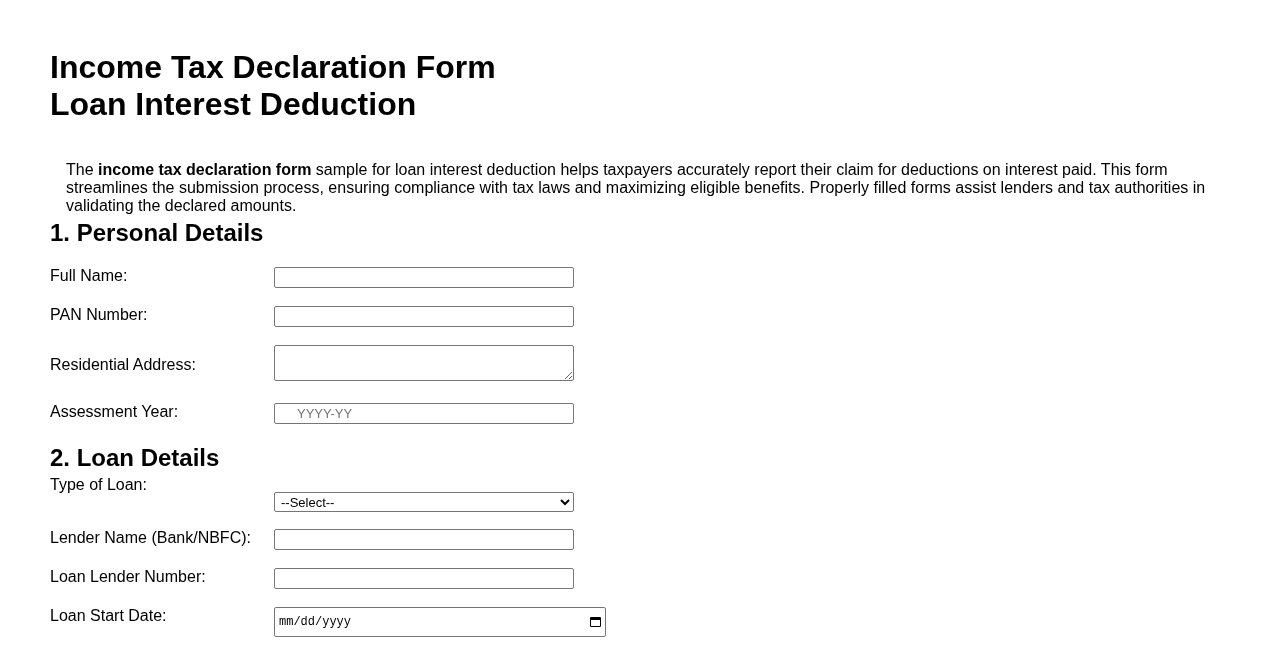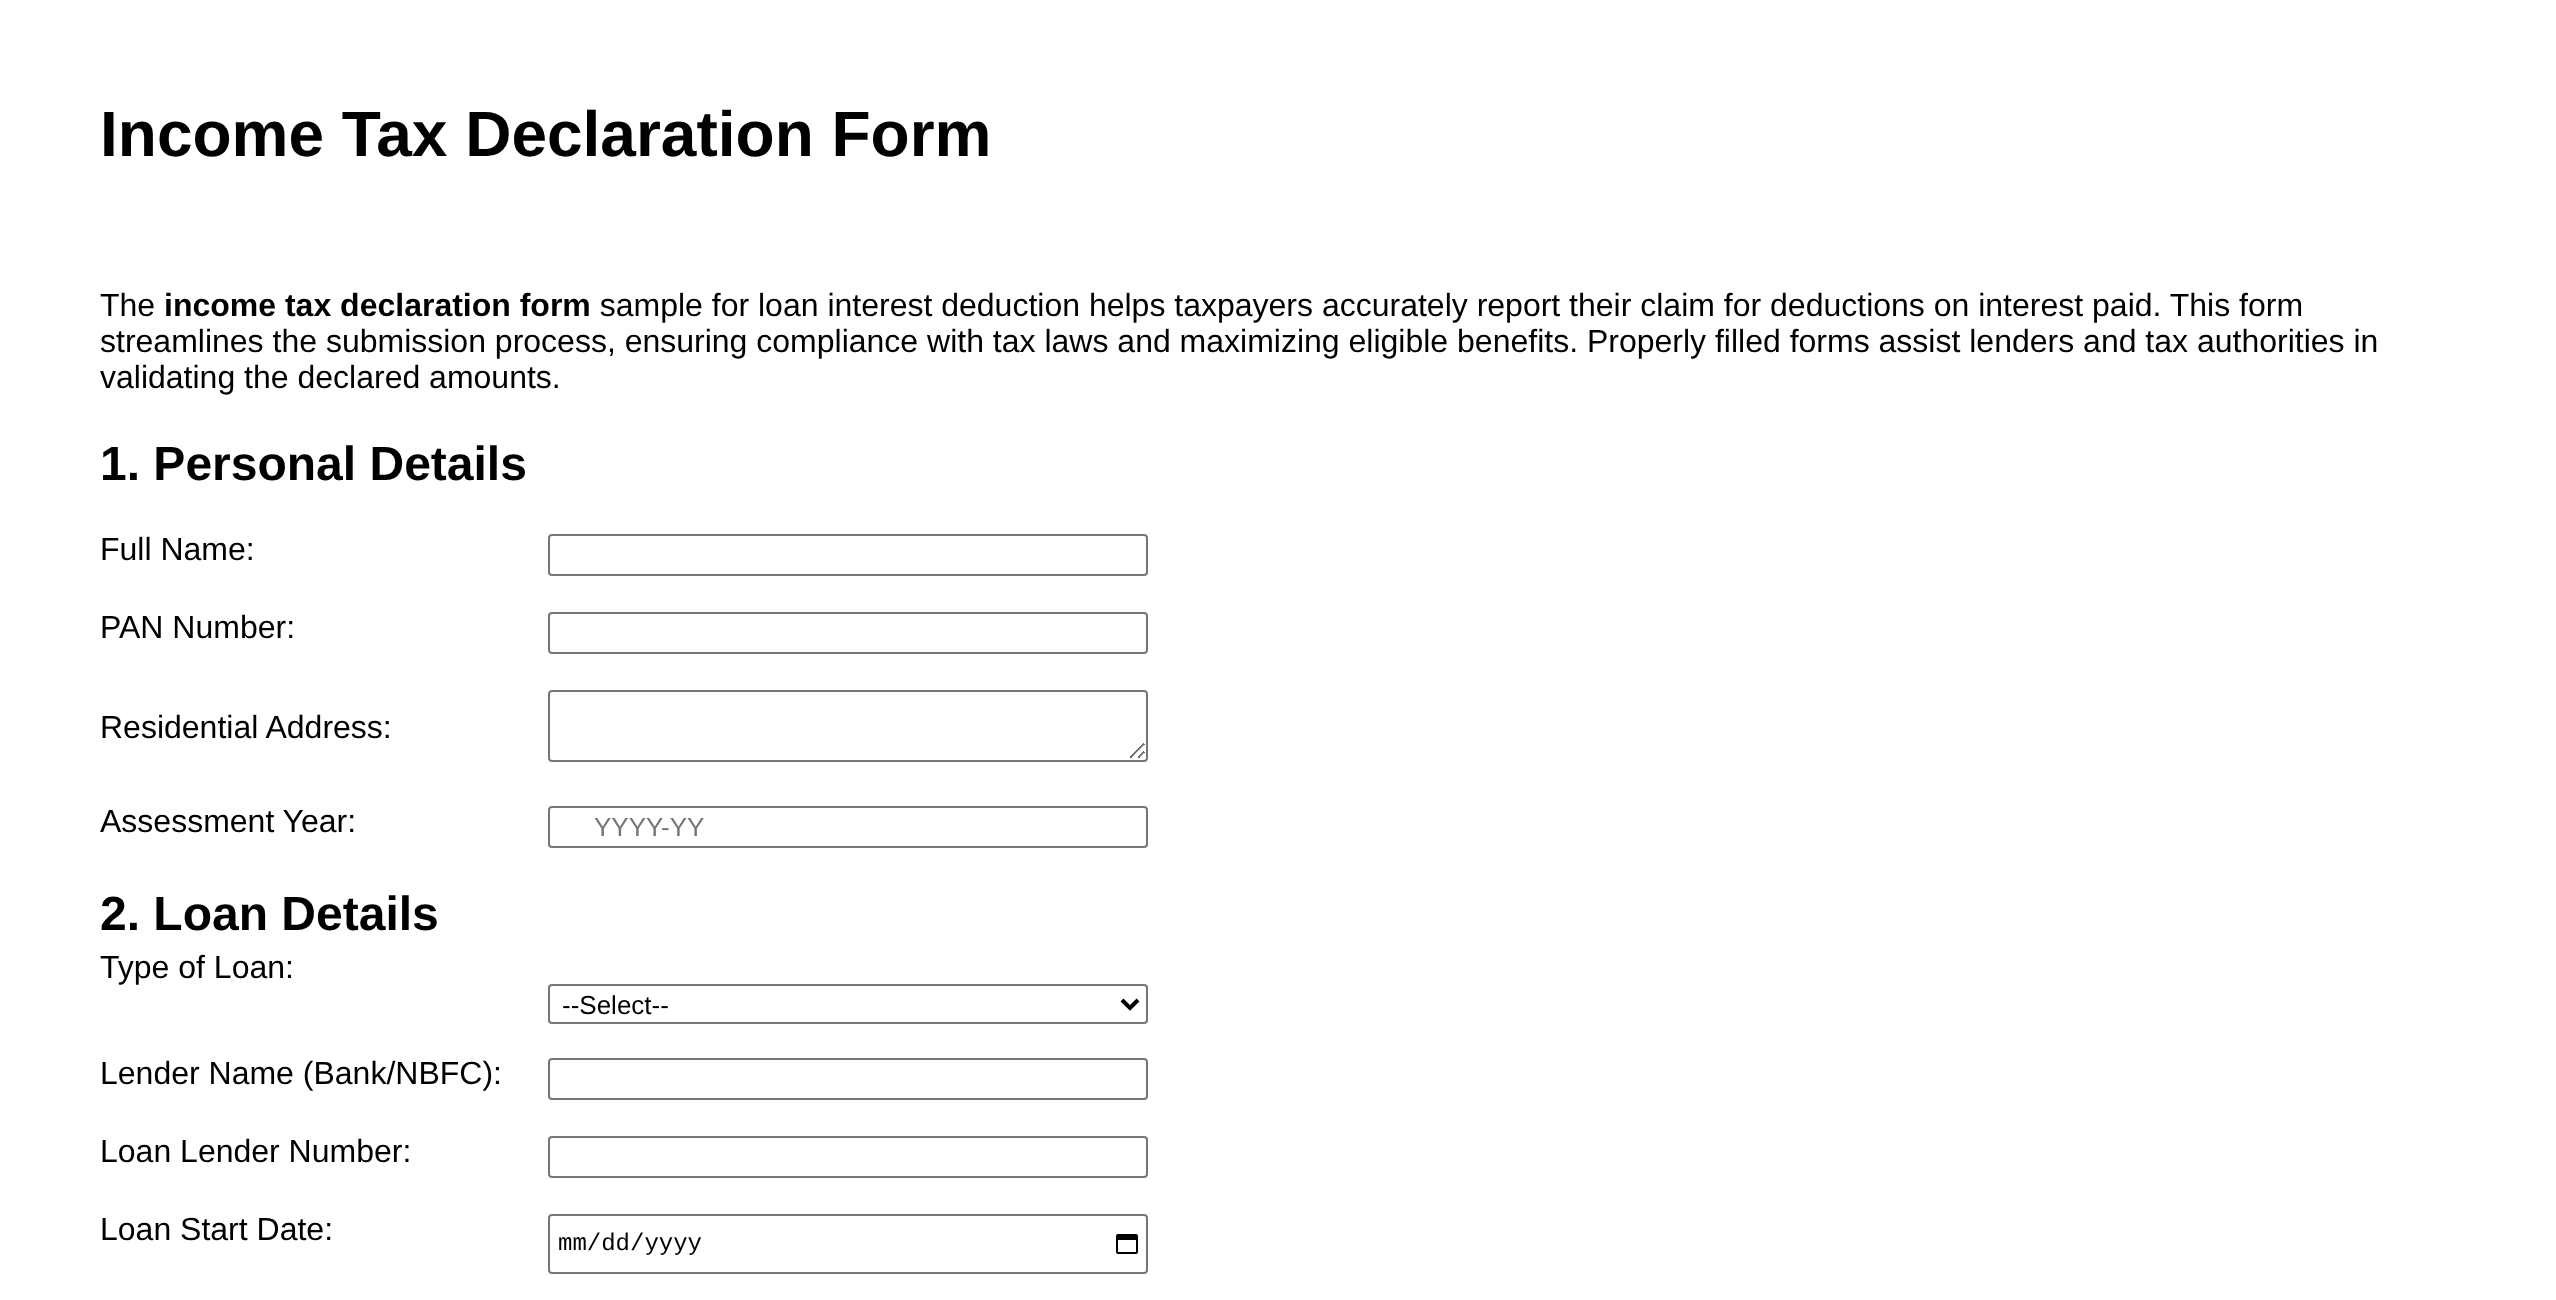--- a/index.html
+++ b/index.html
@@ -9,53 +9,54 @@
       color: #000;
       position: relative;
     }
     .page { position: absolute; left: 50px; top: 0; width: 1180px; }
     h1 {
       font-size: 32px; font-weight: bold; line-height: 37px;
       margin: 0; position: absolute; top: 49px; left: 0; white-space: nowrap;
     }
     .intro {
       position: absolute; top: 145px; left: 0; width: 1160px;
-      font-size: 16px; line-height: 18px; margin: 0;
+      font-size: 16px; line-height: 18px; margin: 16px;
     }
     h2 {
       font-size: 24px; font-weight: bold; margin: 0; position: absolute; left: 0;
       line-height: 28px; white-space: nowrap;
     }
     .label {
       position: absolute; left: 0; font-size: 16px; line-height: 18px; white-space: nowrap;
     }
     .field {
       position: absolute; left: 224px; width: 300px; box-sizing: border-box;
       border: 1px solid #767676; border-radius: 2px; background: #fff;
       font-family: "Liberation Sans", sans-serif; font-size: 13px; padding: 1px 3px;
       margin: 0;
     }
     input.field { height: 21px; }
     textarea.field { height: 36px; resize: vertical; }
     select.field { height: 20px; font-size: 13px; padding: 0 2px; }
     .datefield {
-      position: absolute; left: 224px; width: 300px; height: 21px; box-sizing: border-box;
+      position: absolute; left: 224px; width: 332px; height: 21px; box-sizing: border-box;
       border: 1px solid #767676; border-radius: 2px; background: #fff;
       display: flex; align-items: center; justify-content: space-between; padding: 14px 4px;
     }
     .datefield .dtext { font-family: "Liberation Mono", monospace; font-size: 12px; }
     .cal-icon { width: 11px; height: 10px; border: 1.5px solid #000; border-top-width: 3px; border-radius: 1px; box-sizing: border-box; }
     ::placeholder { color: #757575; }
   </style>
 </head>
 <body>
 
 <div class="page">
   <h1>
     <span>Income Tax Declaration Form</span><br>
+    <span>Loan Interest Deduction</span>
   </h1>
 
   <p class="intro"><span>The </span><b>income tax declaration form</b><span> sample for loan interest deduction helps taxpayers accurately report their claim for deductions on interest paid. This form streamlines the submission process, ensuring compliance with tax laws and maximizing eligible benefits. Properly filled forms assist lenders and tax authorities in validating the declared amounts.</span></p>
 
   <h2 style="top:219px">1. Personal Details</h2>
 
   <label class="label" style="top:267px">Full Name:</label>
   <input class="field" type="text" style="top: 267px;" placeholder="">
 
   <label class="label" style="top:306px">PAN Number:</label>

